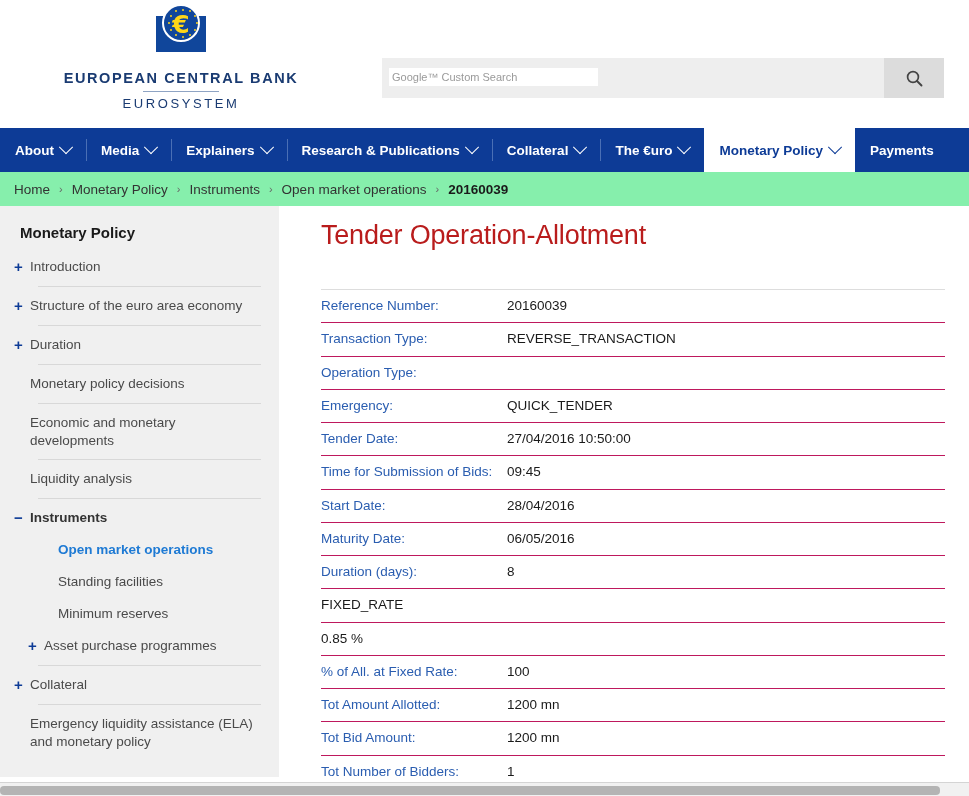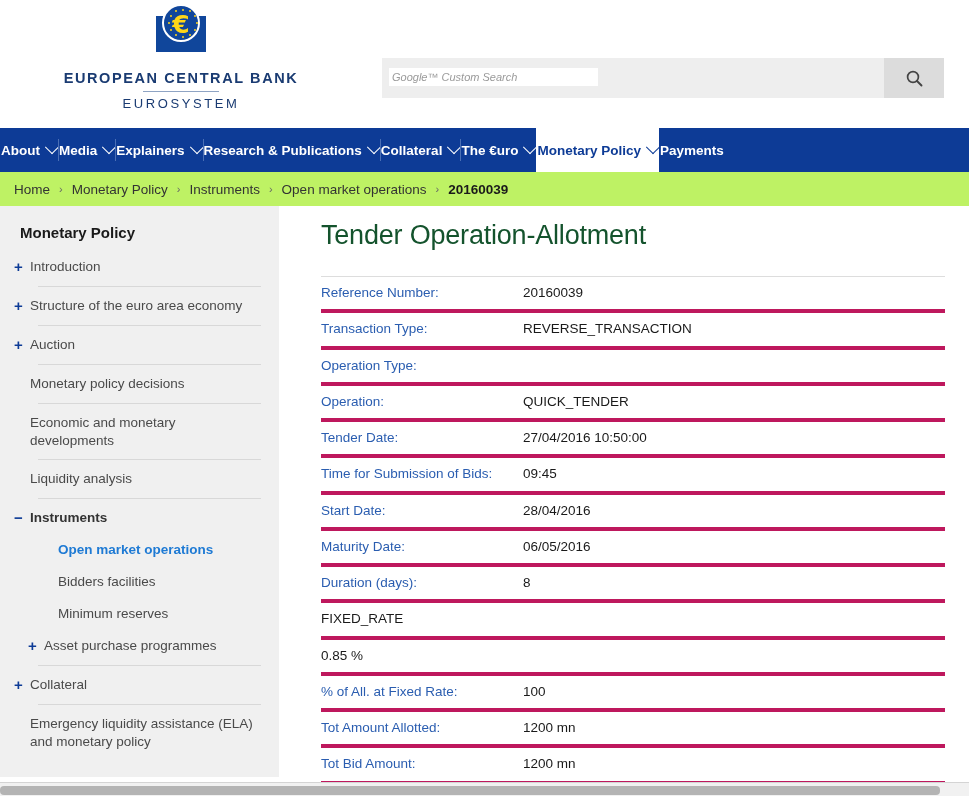--- a/index.html
+++ b/index.html
@@ -114,21 +114,20 @@
     top: 10px;
     width: 203px;
     height: 18px;
     background: #ffffff;
     border: none;
     outline: none;
     font-size: 11px;
     color: #888888;
     padding: 0 3px;
     font-family: "Liberation Sans", sans-serif;
-    font-style: italic;
   }
   .searchfield::placeholder { color: #9a9a9a; opacity: 1; }
   .searchbtn {
     width: 60px;
     background: #dcdcdc;
     display: flex;
     align-items: center;
     justify-content: center;
     border: none;
     cursor: pointer;
@@ -140,21 +139,21 @@
     background: #0d3b96;
     display: flex;
     align-items: stretch;
     overflow: hidden;
     white-space: nowrap;
   }
   .nav-item {
     display: flex;
     align-items: center;
     gap: 7px;
-    padding: 0 1px;
+    padding: 0 15px;
     color: #ffffff;
     font-size: 13.5px;
     font-weight: bold;
     cursor: pointer;
     position: relative;
   }
   .nav-item + .nav-item::before {
     content: "";
     position: absolute;
     left: 0;
@@ -180,21 +179,21 @@
 
   
   .breadcrumb {
     height: 34px;
     display: flex;
     align-items: center;
     padding-left: 14px;
     gap: 9px;
     font-size: 13.5px;
     color: #333333;
-    background: #bef264;
+    background: #86efac;
   }
   .crumb { cursor: pointer; }
   .crumb.current { font-weight: bold; color: #1a1a1a; cursor: default; }
   .crumb-sep { color: #666666; font-size: 11px; }
 
   
   .content {
     display: flex;
     align-items: flex-start;
   }
@@ -243,35 +242,34 @@
   }
 
   
   .main {
     flex: 1;
     padding: 14px 24px 0 42px;
     box-sizing: border-box;
     min-width: 0;
   }
   .page-title {
-    color: #14532d;
+    color: #b91c1c;
     font-size: 27px;
     font-weight: normal;
-    margin: 0 0 25px 0;
+    margin: 0 0 38px 0;
     letter-spacing: -0.2px;
   }
   .dtable { width: 624px; }
   .drow {
     display: flex;
     align-items: center;
-    border-bottom: 4px solid #be185d;
+    border-bottom: 1px solid #be185d;
     padding: 6px 0 6px 0;
     font-size: 13.5px;
     line-height: 1.5;
-    gap: 16px;
   }
   .drow:first-child { border-top: 1px solid #dddddd; }
   .dlabel {
     flex: 0 0 186px;
     color: #2a5db0;
     white-space: nowrap;
   }
   .dvalue {
     color: #1a1a1a;
     flex: 1;
@@ -401,21 +399,21 @@
         <span class="lbl">Introduction</span>
       </div>
       <div class="side-sep"></div>
       <div class="side-item">
         <span class="exp">+</span>
         <span class="lbl">Structure of the euro area economy</span>
       </div>
       <div class="side-sep"></div>
       <div class="side-item">
         <span class="exp">+</span>
-        <span class="lbl">Auction</span>
+        <span class="lbl">Duration</span>
       </div>
       <div class="side-sep"></div>
       <div class="side-item">
         <span class="exp"></span>
         <span class="lbl">Monetary policy decisions</span>
       </div>
       <div class="side-sep"></div>
       <div class="side-item">
         <span class="exp"></span>
         <span class="lbl">Economic and monetary developments</span>
@@ -429,21 +427,21 @@
       <div class="side-item bold">
         <span class="exp">−</span>
         <span class="lbl">Instruments</span>
       </div>
       <div class="side-item indent active">
         <span class="exp"></span>
         <span class="lbl">Open market operations</span>
       </div>
       <div class="side-item indent">
         <span class="exp"></span>
-        <span class="lbl">Bidders facilities</span>
+        <span class="lbl">Standing facilities</span>
       </div>
       <div class="side-item indent">
         <span class="exp"></span>
         <span class="lbl">Minimum reserves</span>
       </div>
       <div class="side-item indent2">
         <span class="exp">+</span>
         <span class="lbl">Asset purchase programmes</span>
       </div>
       <div class="side-sep"></div>
@@ -466,21 +464,21 @@
           <div class="dvalue">20160039</div>
         </div>
         <div class="drow">
           <div class="dlabel">Transaction Type:</div>
           <div class="dvalue">REVERSE_TRANSACTION</div>
         </div>
         <div class="drow">
           <div class="dlabel">Operation Type:</div>
         </div>
         <div class="drow">
-          <div class="dlabel">Operation:</div>
+          <div class="dlabel">Emergency:</div>
           <div class="dvalue">QUICK_TENDER</div>
         </div>
         <div class="drow">
           <div class="dlabel">Tender Date:</div>
           <div class="dvalue">27/04/2016 10:50:00</div>
         </div>
         <div class="drow">
           <div class="dlabel">Time for Submission of Bids:</div>
           <div class="dvalue">09:45</div>
         </div>

